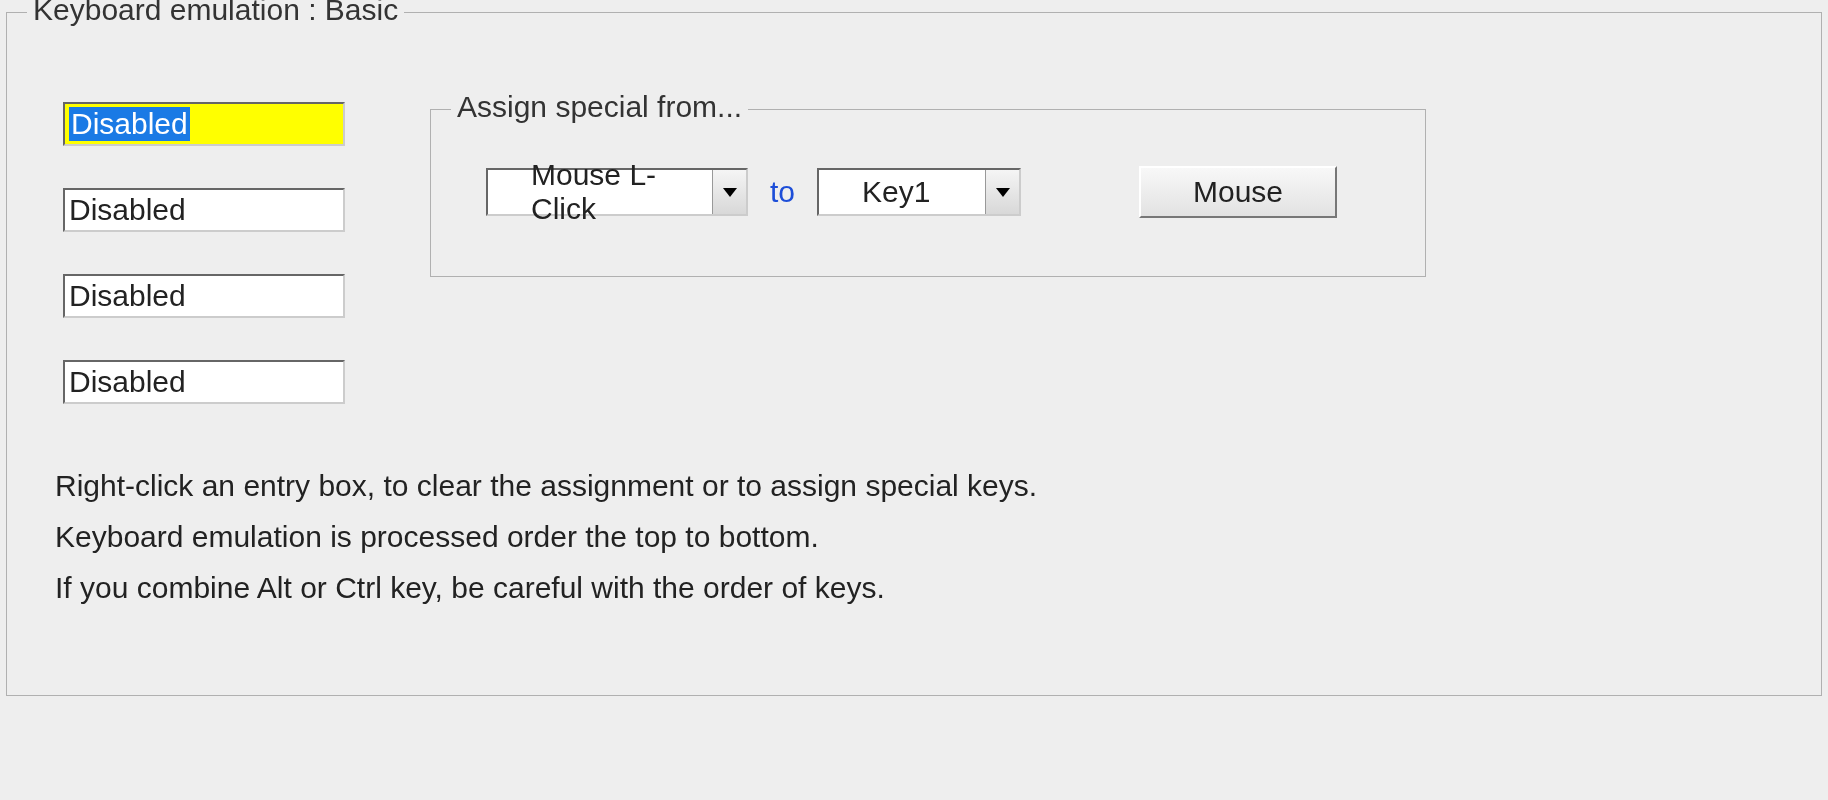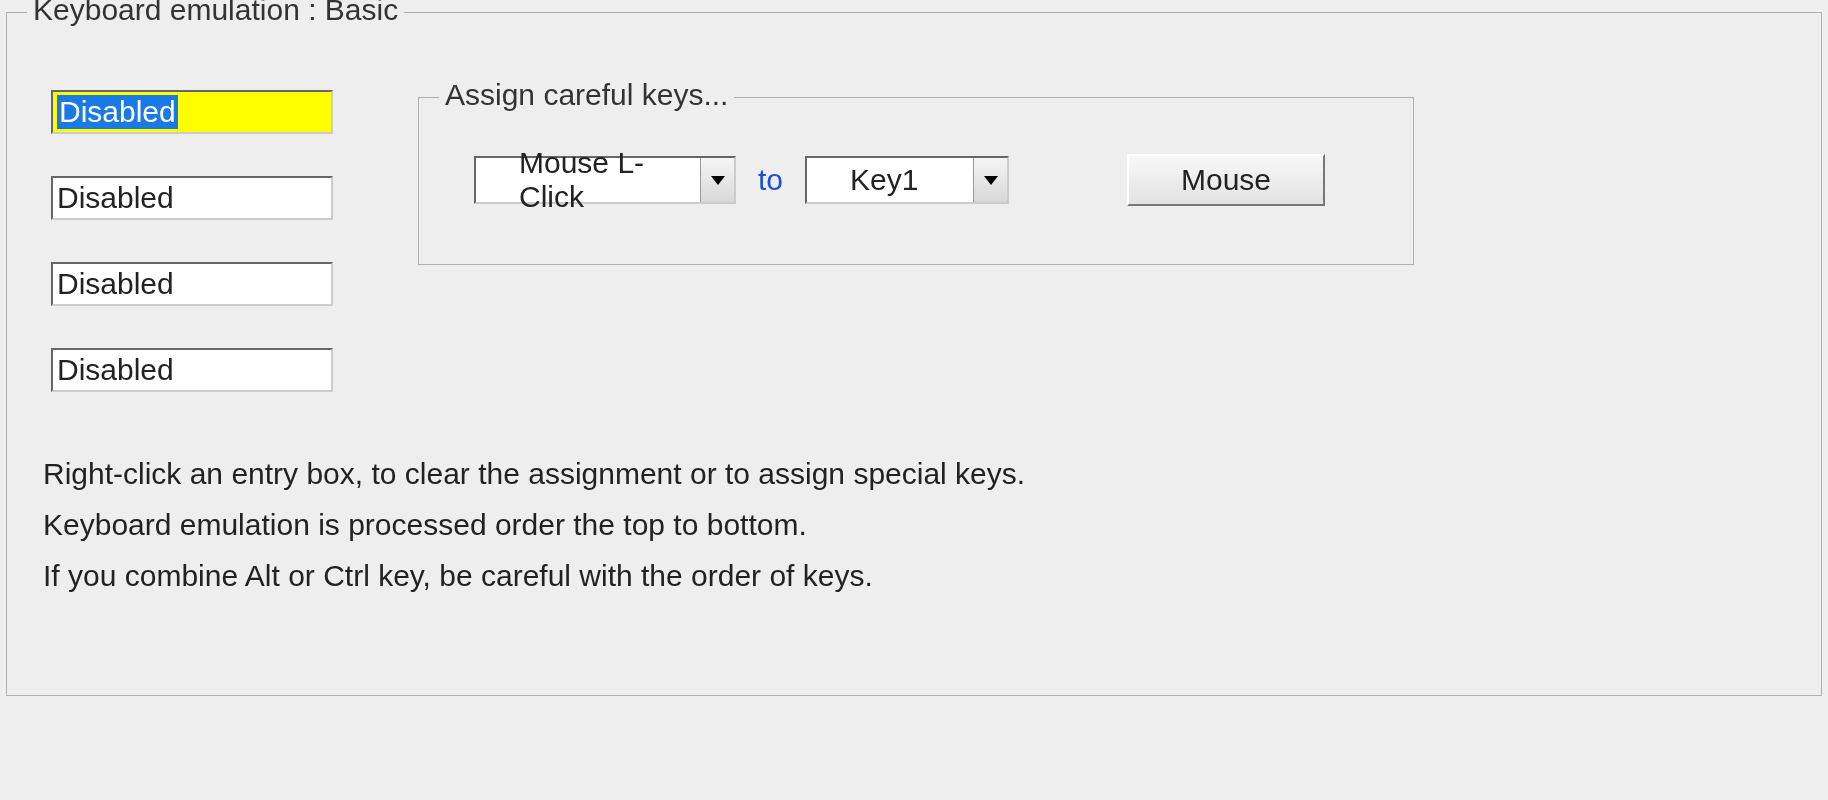--- a/index.html
+++ b/index.html
@@ -10,21 +10,21 @@
   height: 800px;
   background: #eeeeee;
   font-family: Arial, sans-serif;
   font-size: 30px;
   color: #222;
 }
 .main-fieldset {
   position: relative;
   margin: 12px 6px;
   border: 1px solid #b0b0b0;
-  padding: 4px;
+  padding: 16px;
   height: 684px;
 }
 .main-legend {
   position: absolute;
   top: -20px;
   left: 20px;
   background: #eeeeee;
   padding: 0 6px;
   font-size: 30px;
   color: #333;
@@ -169,21 +169,21 @@
       </div>
       <div class="entry-item">
         <span class="entry-text">Disabled</span>
       </div>
       <div class="entry-item">
         <span class="entry-text">Disabled</span>
       </div>
     </div>
 
     <div class="assign-panel">
-      <div class="assign-legend">Assign careful keys...</div>
+      <div class="assign-legend">Assign special from...</div>
       <div class="assign-body">
         <div class="combo source">
           <div class="combo-text">Mouse L-Click</div>
           <div class="combo-btn">
             <div class="caret"></div>
           </div>
         </div>
         <div class="to-label">to</div>
         <div class="combo target">
           <div class="combo-text">Key1</div>

